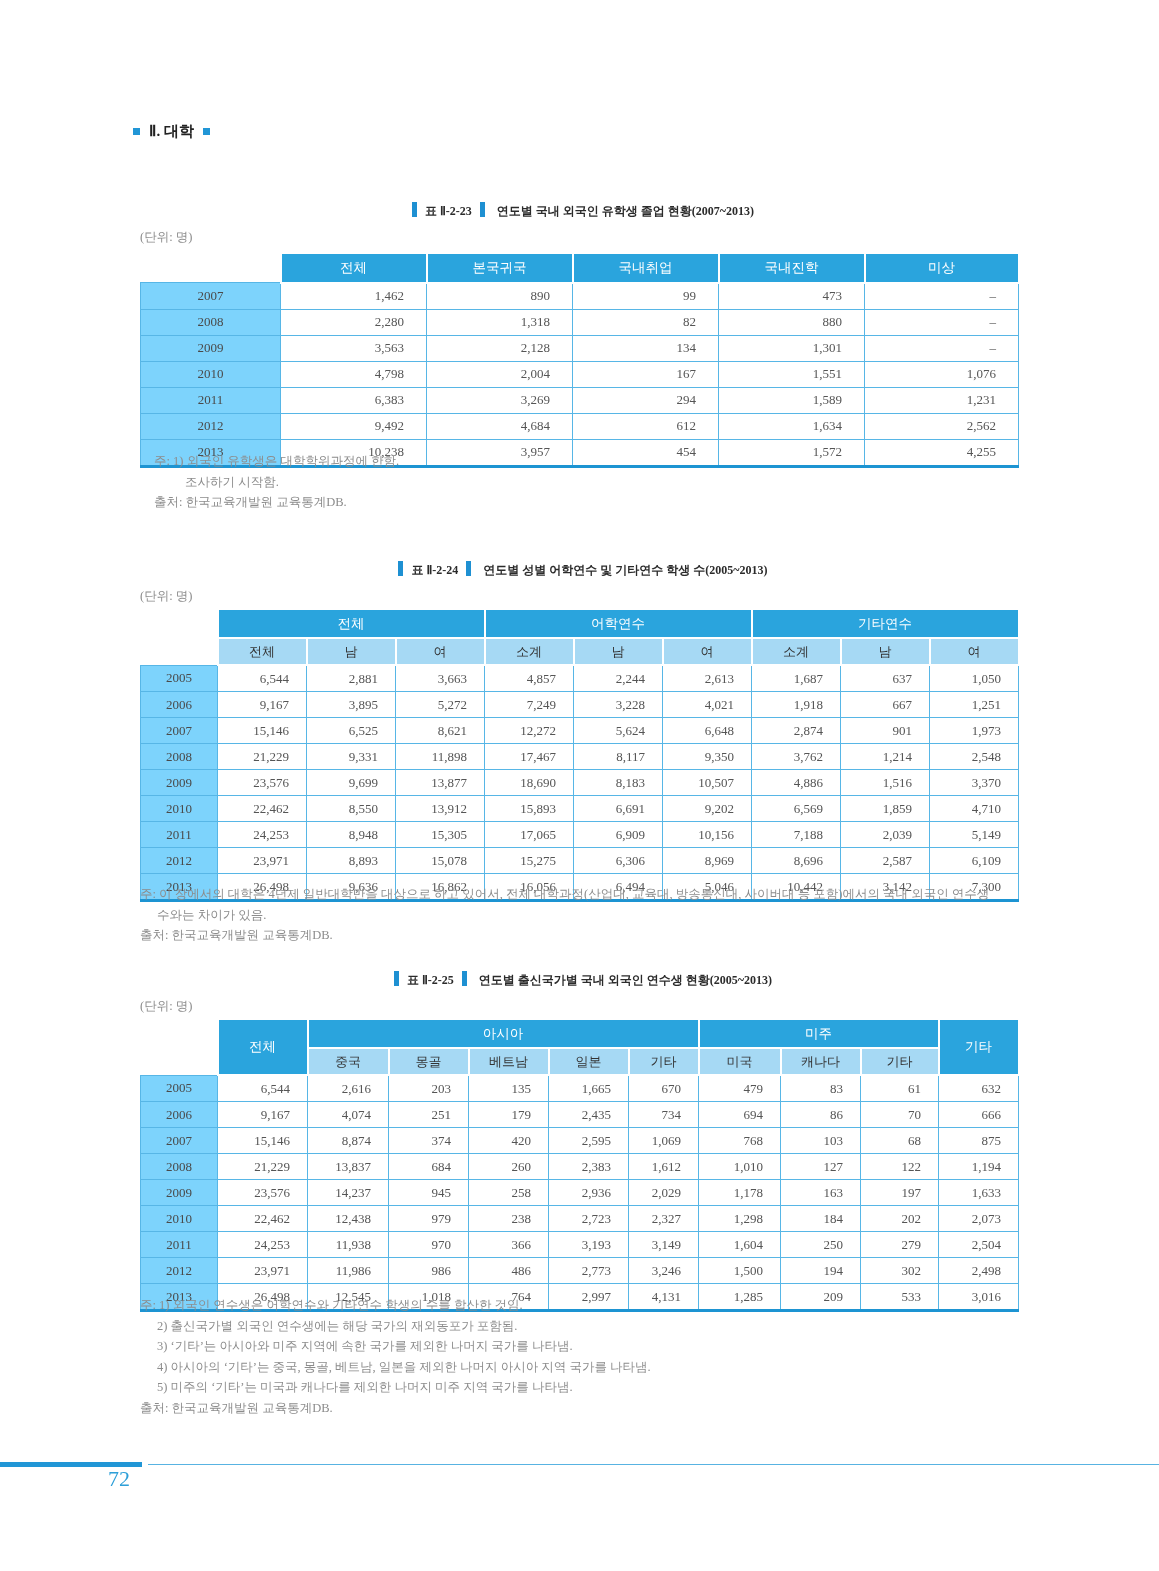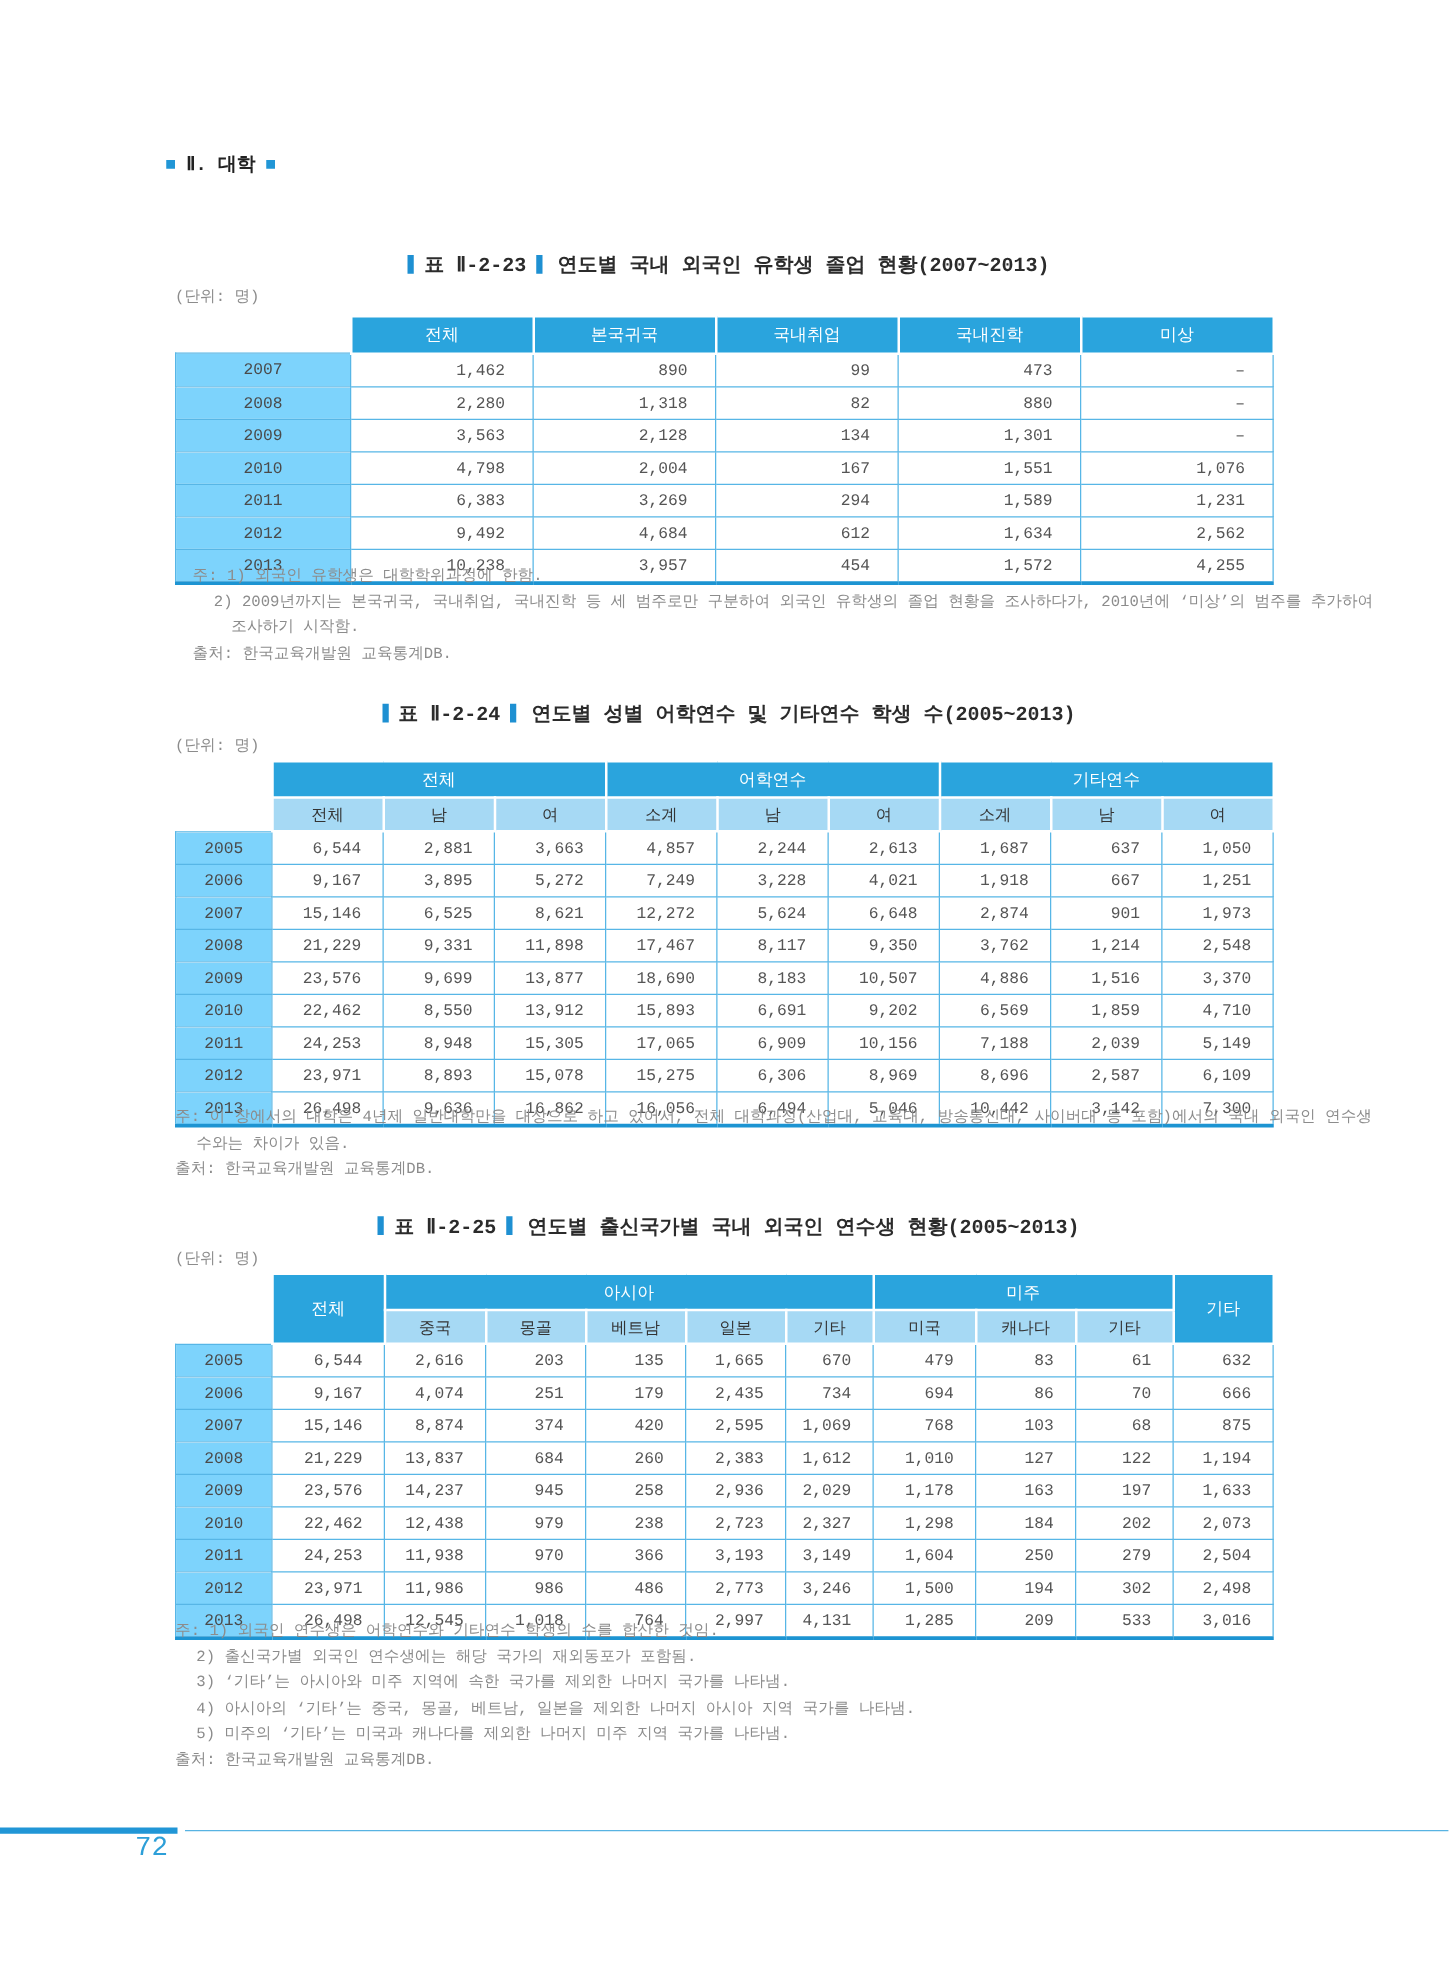--- a/index.html
+++ b/index.html
@@ -1,26 +1,26 @@
 <!DOCTYPE html>
 <html><head>
 <meta charset="utf-8">
 <style>
   html,body{margin:0;padding:0;background:#fff;}
   .page{position:relative;width:1159px;height:1571px;background:#ffffff;overflow:hidden;
-        font-family:Liberation Mono, monospace;}
+        font-family:Liberation Serif, serif;}
 
   
   .rhead{position:absolute;left:133px;top:122px;display:flex;align-items:center;gap:9px;
          font-size:15px;font-weight:bold;color:#222;}
   .rsq{width:7px;height:7px;background:#2196d6;display:inline-block;}
 
   
   .tbl-title{position:absolute;left:140px;width:878px;text-align:center;
-             font-size:16px;font-weight:bold;color:#2b2b2b;white-space:nowrap;}
+             font-size:12px;font-weight:bold;color:#2b2b2b;white-space:nowrap;}
   .tbar{display:inline-block;width:5px;height:15px;background:#1e90d2;vertical-align:-2px;margin:0 8px;}
   .ttext{margin-left:4px;}
 
   .unit{position:absolute;left:140px;width:878px;text-align:left;color:#8c8c8c;font-size:12.5px;}
 
   
   .dtable{position:absolute;left:140px;border-collapse:collapse;table-layout:fixed;width:878px;
           font-size:13px;}
   .dtable th{font-weight:normal;}
   .dtable th.grp{background:#2aa4dd;color:#fff;border:2px solid #fff;height:25px;font-size:13.5px;}
@@ -132,21 +132,20 @@
           <td class="num">10,238</td>
           <td class="num">3,957</td>
           <td class="num">454</td>
           <td class="num">1,572</td>
           <td class="num">4,255</td>
         </tr>
       </tbody>
   </table>
   <div class="notes" style="top:451px;margin-left:14px;">
       <div class="">주: 1) 외국인 유학생은 대학학위과정에 한함.</div>
-      <div class="n-ind1">2) 2009년까지는 본국귀국, 국내취업, 국내진학 등 세 범주로만 구분하여 외국인 유학생의 졸업 현황을 조사하다가, 2010년에 ‘미상’의 범주를 추가하여</div>
       <div class="n-ind2">조사하기 시작함.</div>
       <div class="">출처: 한국교육개발원 교육통계DB.</div>
     </div>
 
   <div class="tbl-title" style="top:561px;">
     <span class="tbar"></span><span>표  Ⅱ-2-24</span><span class="tbar"></span><span class="ttext">연도별 성별 어학연수 및 기타연수 학생 수(2005~2013)</span>
   </div>
   <div class="unit" style="top:588px;">(단위: 명)</div>
   <table class="dtable t24" style="top:608px;">
     <colgroup>

